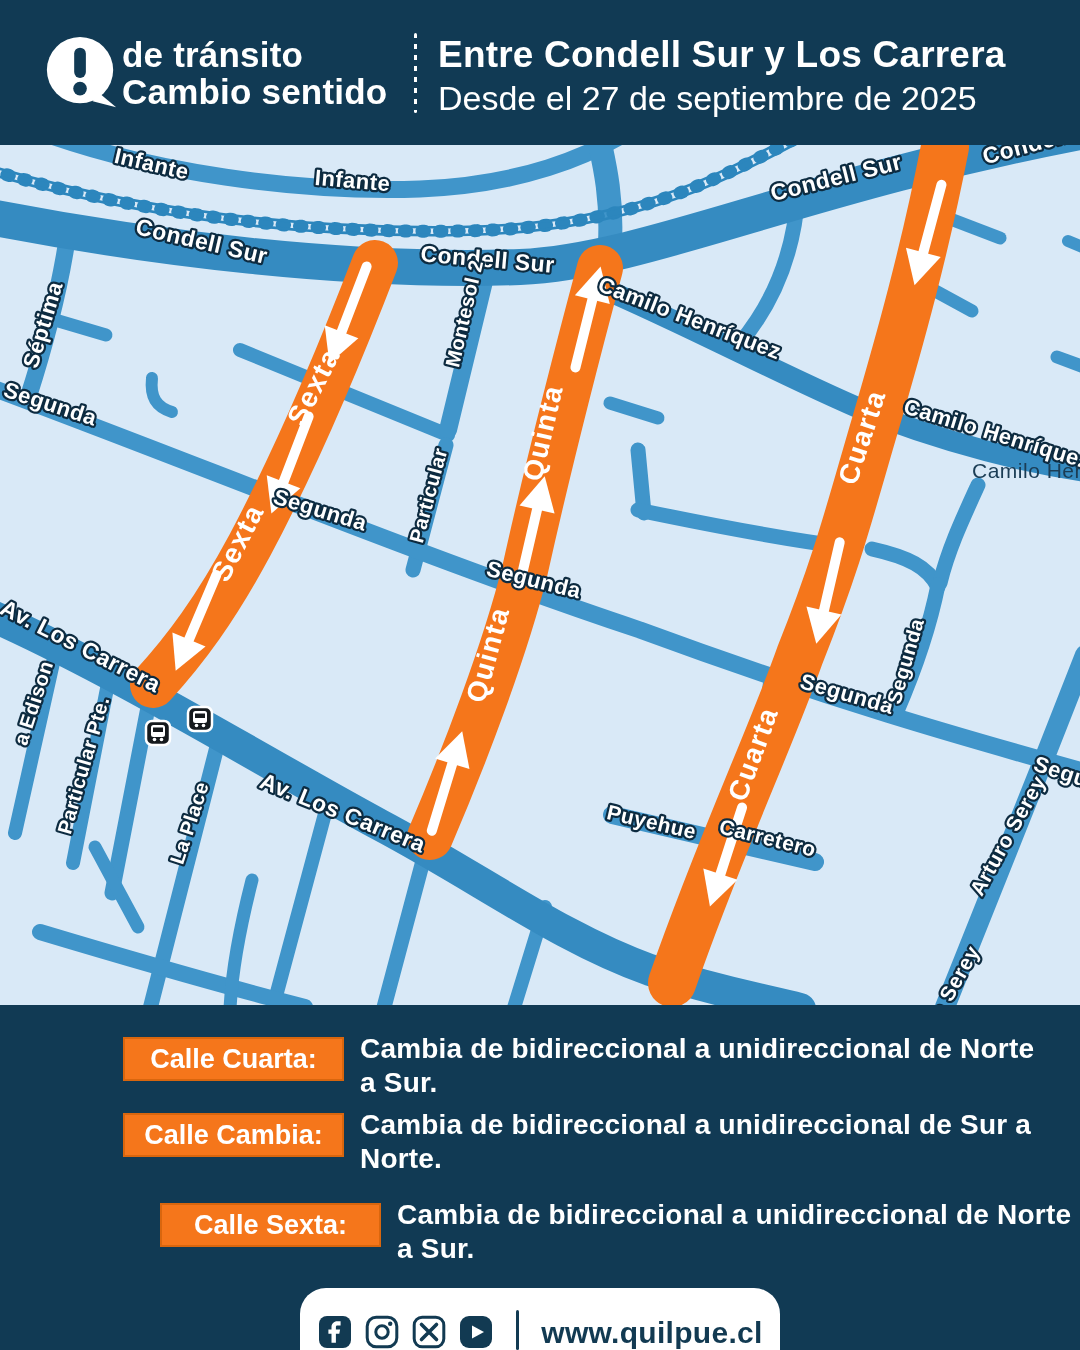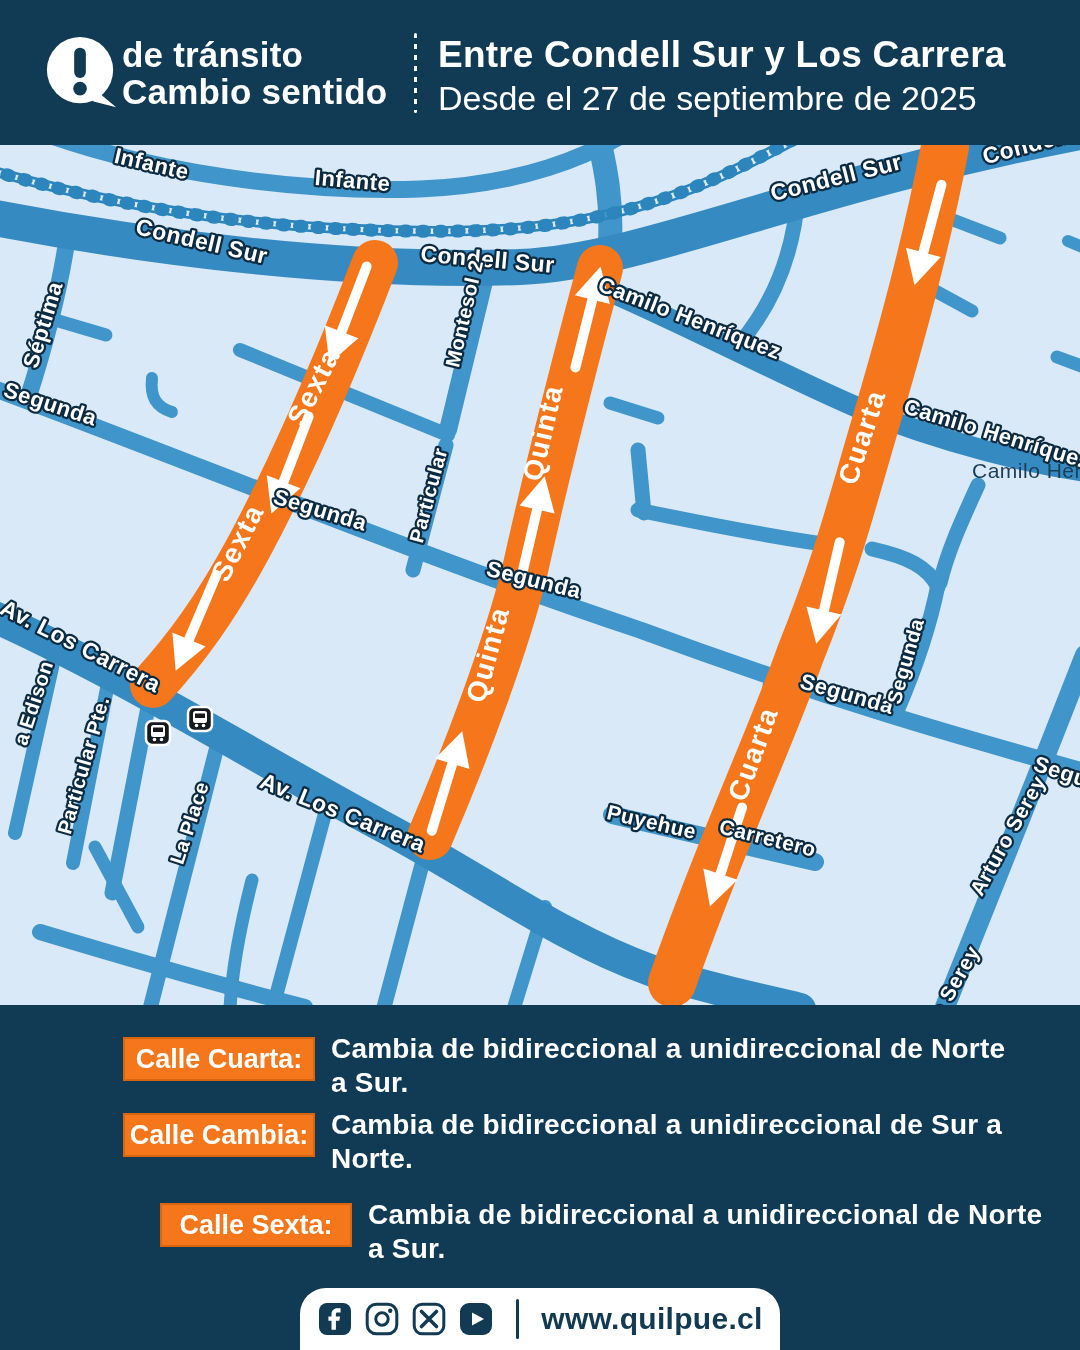--- a/index.html
+++ b/index.html
@@ -26,27 +26,27 @@
   .arrow line{stroke:#fff;stroke-width:10;stroke-linecap:round;}
   .arrow polygon{fill:#fff;}
   .lbl{font-family:"Liberation Sans",sans-serif;font-weight:700;fill:#fff;stroke:#0D2B40;stroke-width:4.5px;
        paint-order:stroke;stroke-linejoin:round;letter-spacing:0.5px;}
   .lbl.orange{stroke:none;font-weight:800;letter-spacing:1.5px;}
   .lbl.dark{stroke:none;fill:#1B3D55;font-weight:500;}
   .busstop rect.box{fill:#15191C;stroke:#fff;stroke-width:2.5;}
   
   .info{position:absolute;left:0;top:1005px;width:1080px;height:345px;background:#113A54;}
   .callout-row{position:absolute;left:123px;display:flex;align-items:flex-start;}
-  .badge{width:192px;min-height:44px;background:#F5761B;border:2px solid #D9660E;box-sizing:border-box;
+  .badge{width:221px;min-height:44px;background:#F5761B;border:2px solid #D9660E;box-sizing:border-box;
          color:#fff;font-weight:800;font-size:27px;display:flex;align-items:center;justify-content:center;
          margin-top:5px;}
   .desc{margin-left:16px;width:690px;color:#fff;font-weight:800;font-size:28px;line-height:1.2;letter-spacing:0.2px;}
   
   .footer-card{position:absolute;left:300px;top:1288px;width:480px;height:62px;background:#fff;
-               border-radius:26px 26px 0 0;display:flex;align-items:center;justify-content:center;gap:11px;}
+               border-radius:26px 26px 0 0;display:flex;align-items:flex-end;justify-content:center;gap:11px;}
   .fi{width:36px;height:36px;display:block;}
   .foot-divider{width:3px;height:40px;background:#123A52;margin:0 11px;border-radius:2px;}
   .url{color:#123A52;font-weight:800;font-size:30px;letter-spacing:0.3px;}
 </style>
 </head>
 <body>
 
 <div class="poster">
 
   <div class="header">

